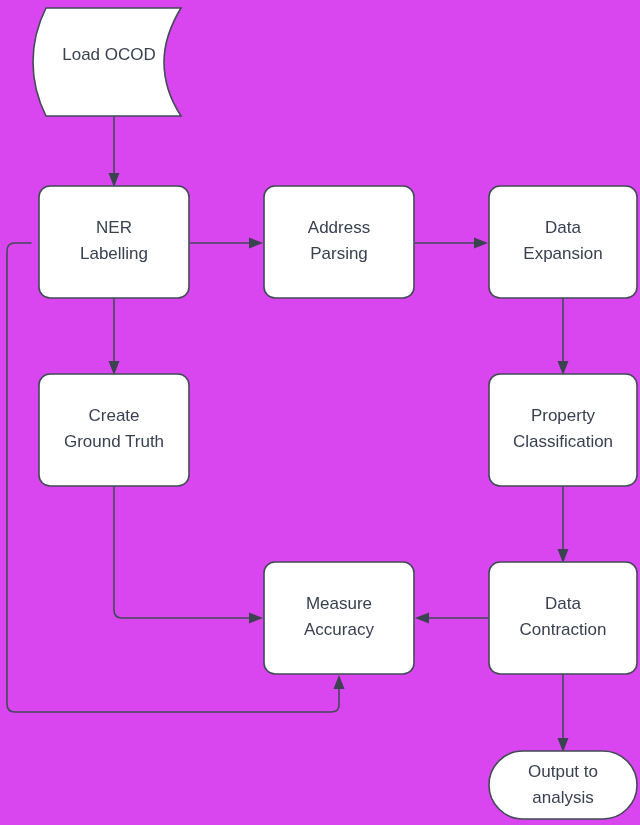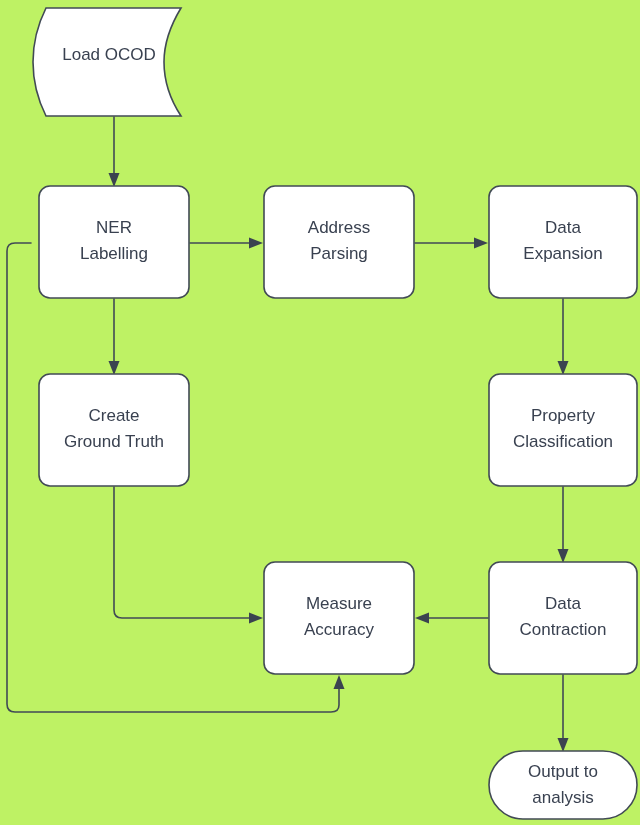--- a/index.html
+++ b/index.html
@@ -7,21 +7,21 @@
     padding: 0;
     background: #ffffff;
   }
   body {
     font-family: "Liberation Sans", sans-serif;
   }
   #canvas {
     position: relative;
     width: 640px;
     height: 825px;
-    background: #bef264;
+    background: #d946ef;
     overflow: hidden;
   }
   #flow-svg {
     position: absolute;
     left: 0;
     top: 0;
     width: 640px;
     height: 825px;
   }
   .node-text {

